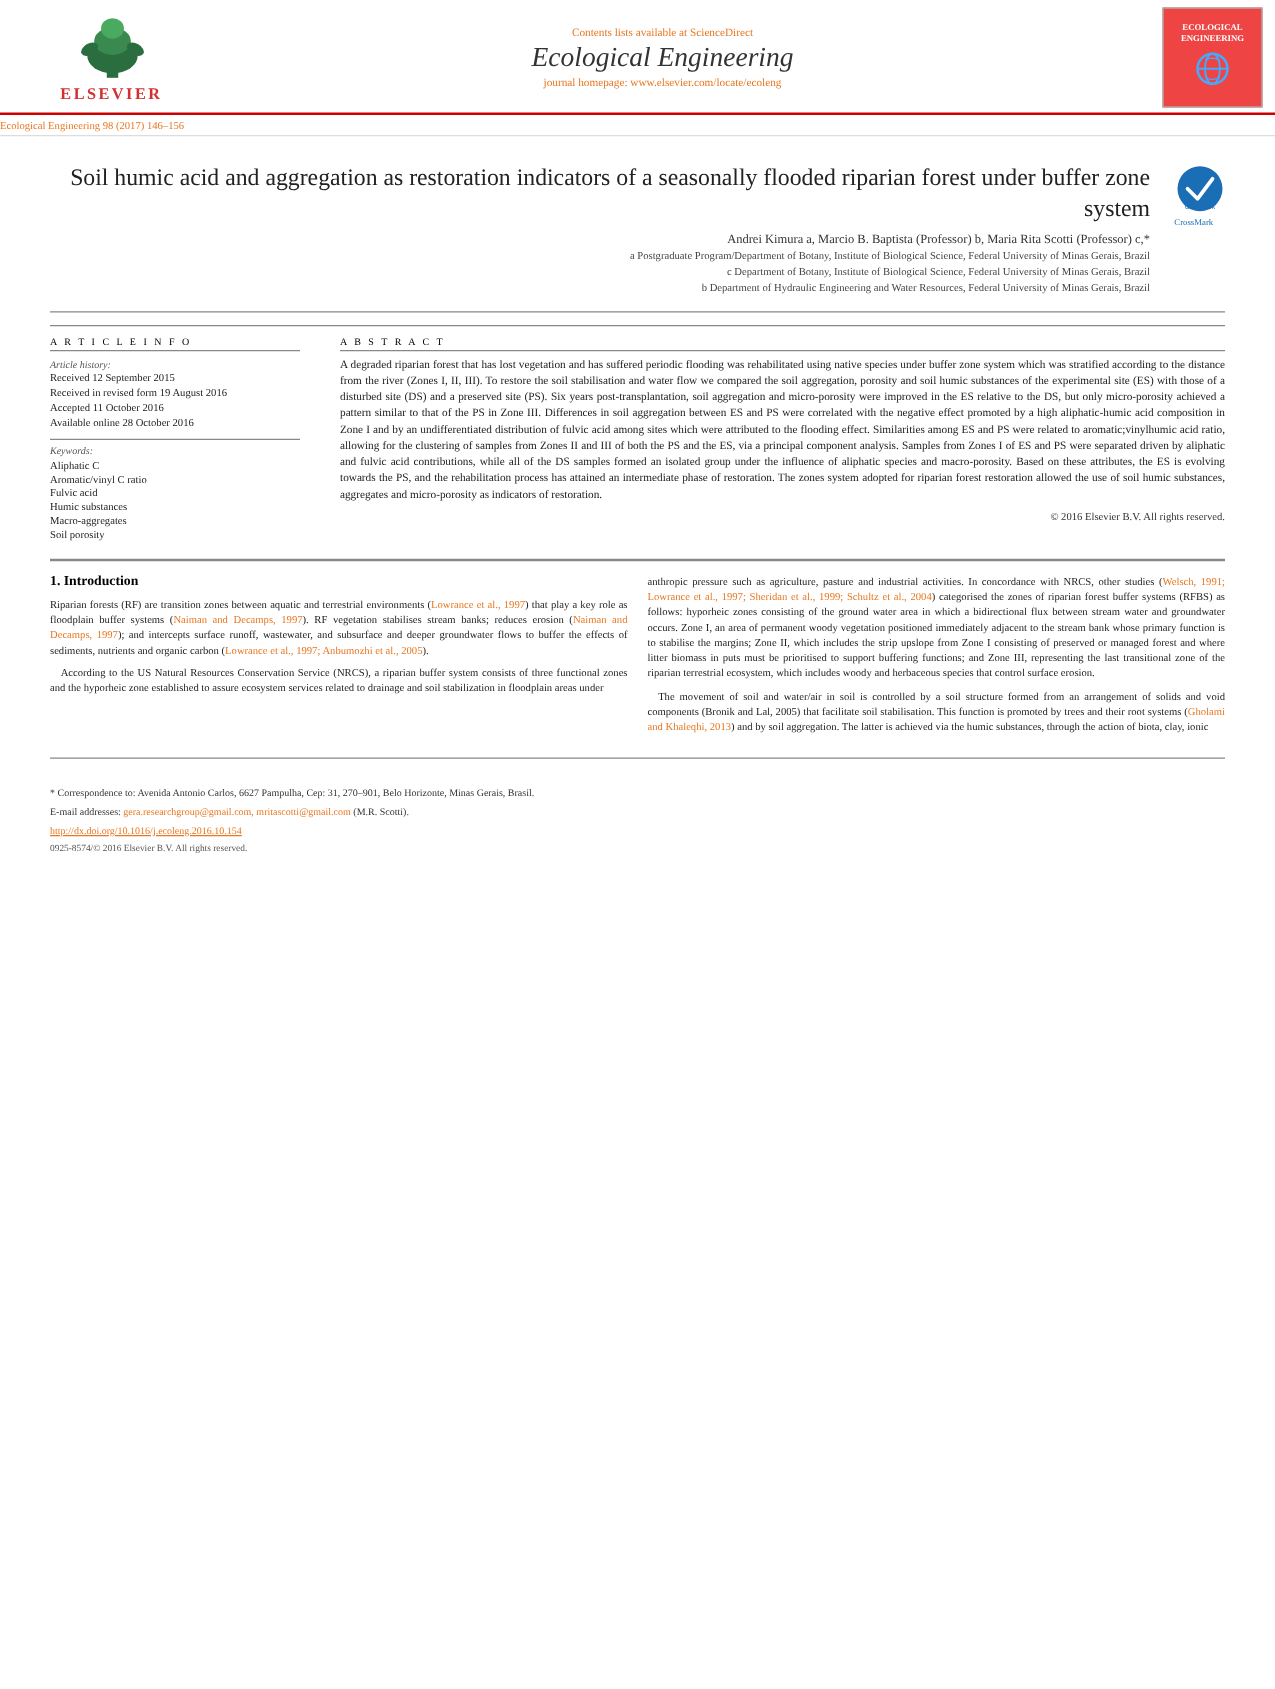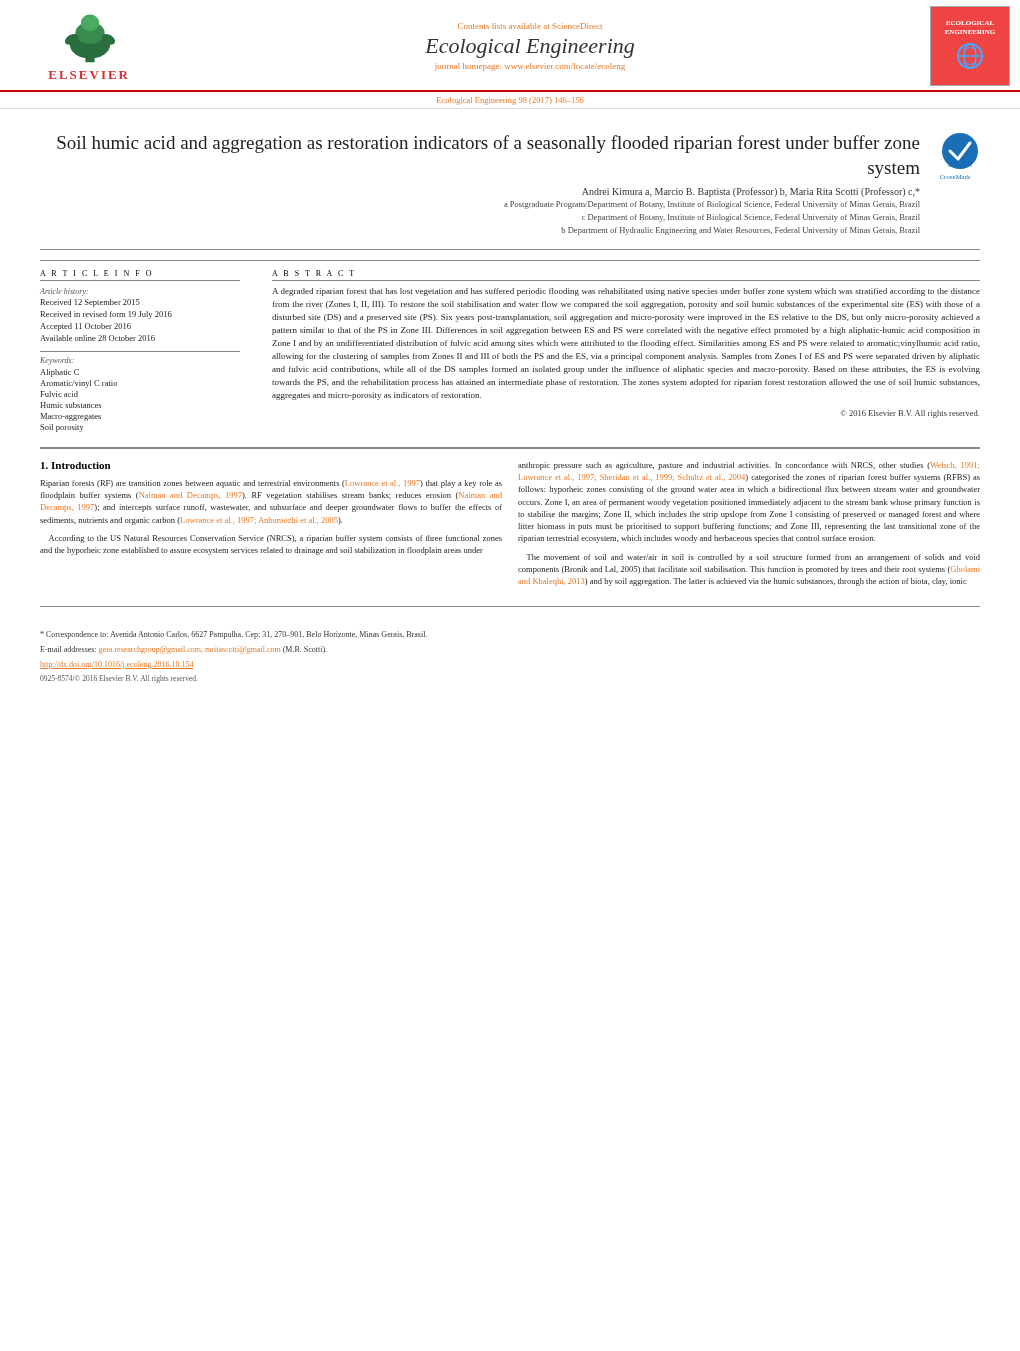--- a/index.html
+++ b/index.html
@@ -74,21 +74,21 @@
       background: #ef4444;
       color: white;
       font-size: 7px;
       text-align: center;
       padding: 4px;
       font-weight: bold;
     }
 
     
     .journal-ref {
-      text-align: center;
+      text-align: left;
       font-size: 8.5px;
       color: #e87722;
       padding: 3px 0;
       border-bottom: 1px solid #ddd;
     }
 
     
     .main-content {
       padding: 10px 40px;
     }
@@ -344,21 +344,21 @@
   </div>
 
   <div class="two-col">
 
     <div class="left-col">
       <div class="article-info-title">A R T I C L E   I N F O</div>
 
       <div class="article-info-section">
         <div class="article-info-label">Article history:</div>
         <div class="article-info-text">Received 12 September 2015</div>
-        <div class="article-info-text">Received in revised form 19 July 2016</div>
+        <div class="article-info-text">Received in revised form 19 August 2016</div>
         <div class="article-info-text">Accepted 11 October 2016</div>
         <div class="article-info-text">Available online 28 October 2016</div>
       </div>
 
       <div class="keywords-section">
         <div class="keywords-title">Keywords:</div>
         <div class="keyword-item">Aliphatic C</div>
         <div class="keyword-item">Aromatic/vinyl C ratio</div>
         <div class="keyword-item">Fulvic acid</div>
         <div class="keyword-item">Humic substances</div>

